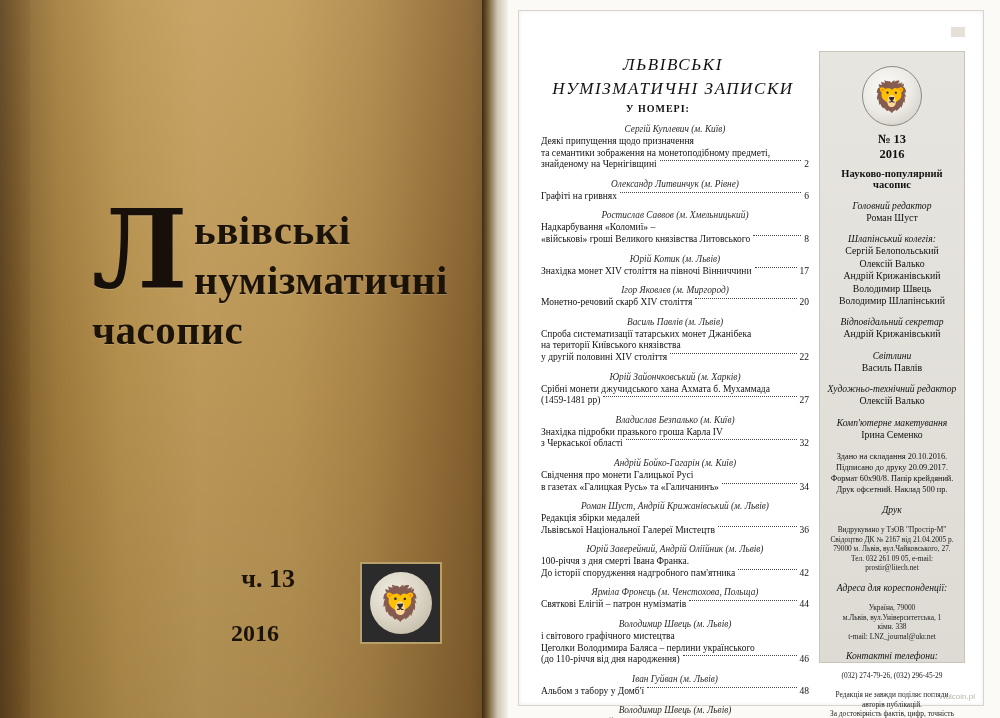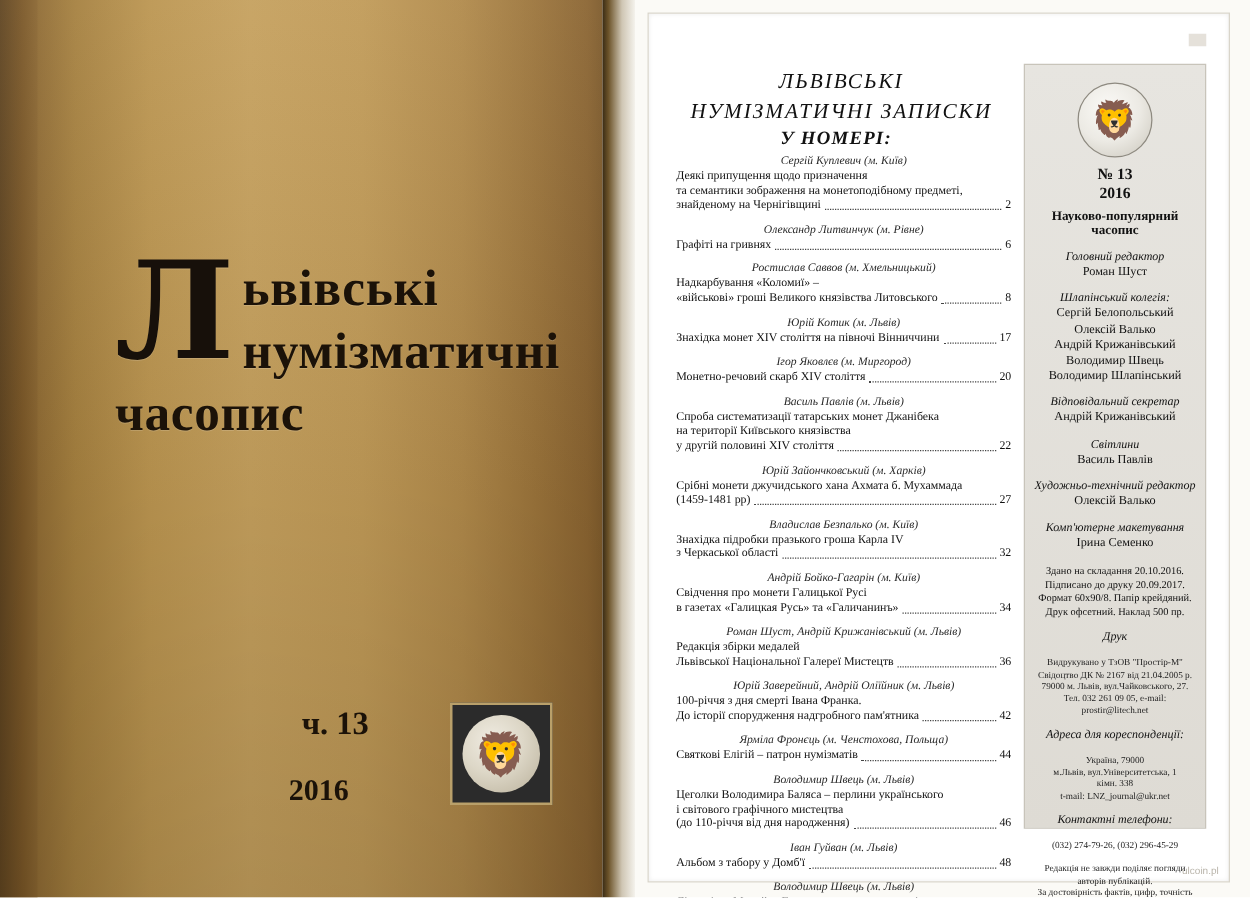--- a/index.html
+++ b/index.html
@@ -99,37 +99,37 @@
   }
 
   
   .masthead{
     position:absolute;left:18px;top:42px;width:272px;
     text-align:center;
     font-size:17px;letter-spacing:1.6px;
     line-height:24px;color:#111;font-style:italic;
   }
   .in-issue{
-    position:absolute;left:14px;top:92px;width:272px;
-    text-align:center;font-weight:bold;font-size:15px;
-    letter-spacing:1px;color:#111;font-style:italic;
+    position:absolute;left:3px;top:92px;width:272px;
+    text-align:center;font-weight:bold;font-size:10px;
+    letter-spacing:1px;color:#111;
   }
 
   
   .toc{
     position:absolute;left:22px;top:112px;width:268px;
   }
   .toc-entry{margin-bottom:7px;}
   .toc-author{
     font-style:italic;font-size:9.3px;color:#2a2a2a;
     text-align:center;line-height:12px;margin-bottom:1px;
   }
   .toc-line{
     font-size:9.5px;color:#111;line-height:11.6px;
-    display:flex;align-items:flex-end;
+    display:flex;
   }
   .toc-title{flex:0 1 auto;}
   .toc-dots{
     flex:1 1 auto;
     border-bottom:1px dotted #444;
     margin:0 3px 2.5px 3px;
     min-width:6px;height:1px;
   }
   .toc-page{flex:0 0 auto;font-size:9.5px;}
   .toc-multiline{font-size:9.5px;line-height:11.6px;color:#111;}
@@ -302,22 +302,22 @@
           <div class="toc-entry">
             <div class="toc-author">Ярміла Фронєць (м. Ченстохова, Польща)</div>
             <div class="toc-line">
               <span class="toc-title">Святкові Елігій – патрон нумізматів</span>
               <span class="toc-dots"></span>
               <span class="toc-page">44</span>
             </div>
           </div>
           <div class="toc-entry">
             <div class="toc-author">Володимир Швець (м. Львів)</div>
+            <div class="toc-multiline">і світового графічного мистецтва</div>
             <div class="toc-multiline">Цеголки Володимира Баляса – перлини українського</div>
-            <div class="toc-multiline">і світового графічного мистецтва</div>
             <div class="toc-line">
               <span class="toc-title">(до 110-річчя від дня народження)</span>
               <span class="toc-dots"></span>
               <span class="toc-page">46</span>
             </div>
           </div>
           <div class="toc-entry">
             <div class="toc-author">Іван Гуйван (м. Львів)</div>
             <div class="toc-line">
               <span class="toc-title">Альбом з табору у Домб'ї</span>

